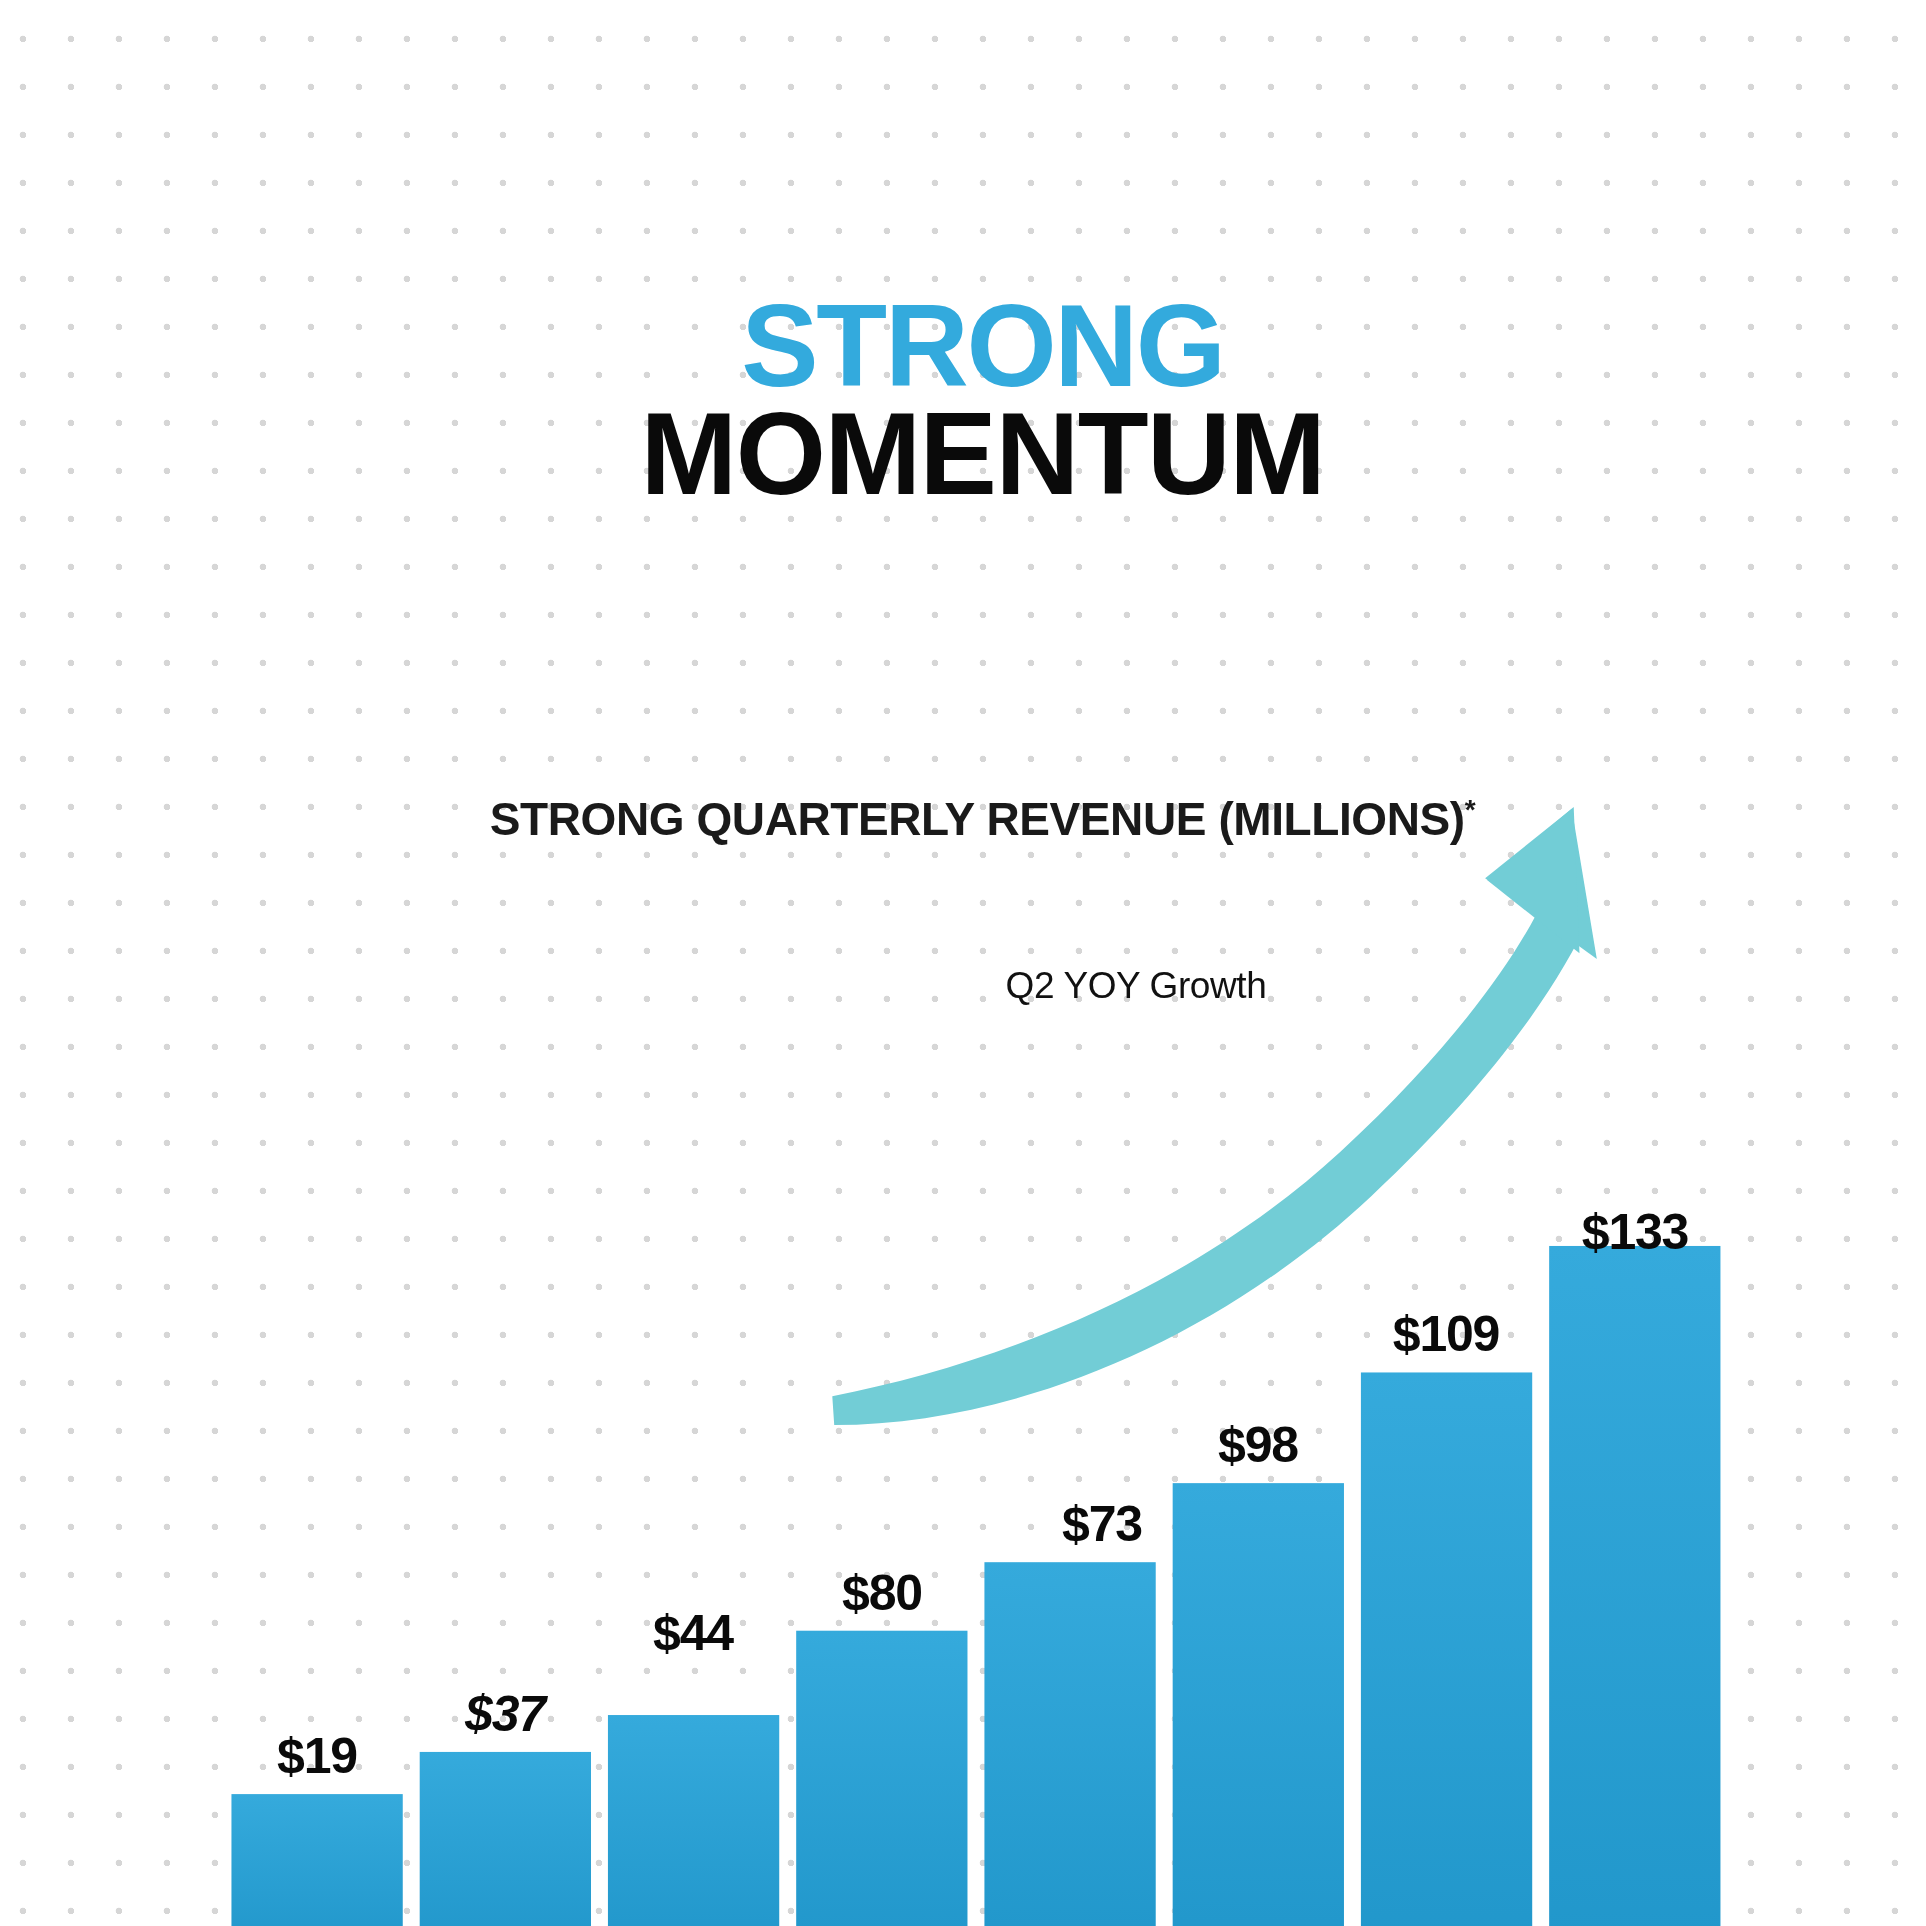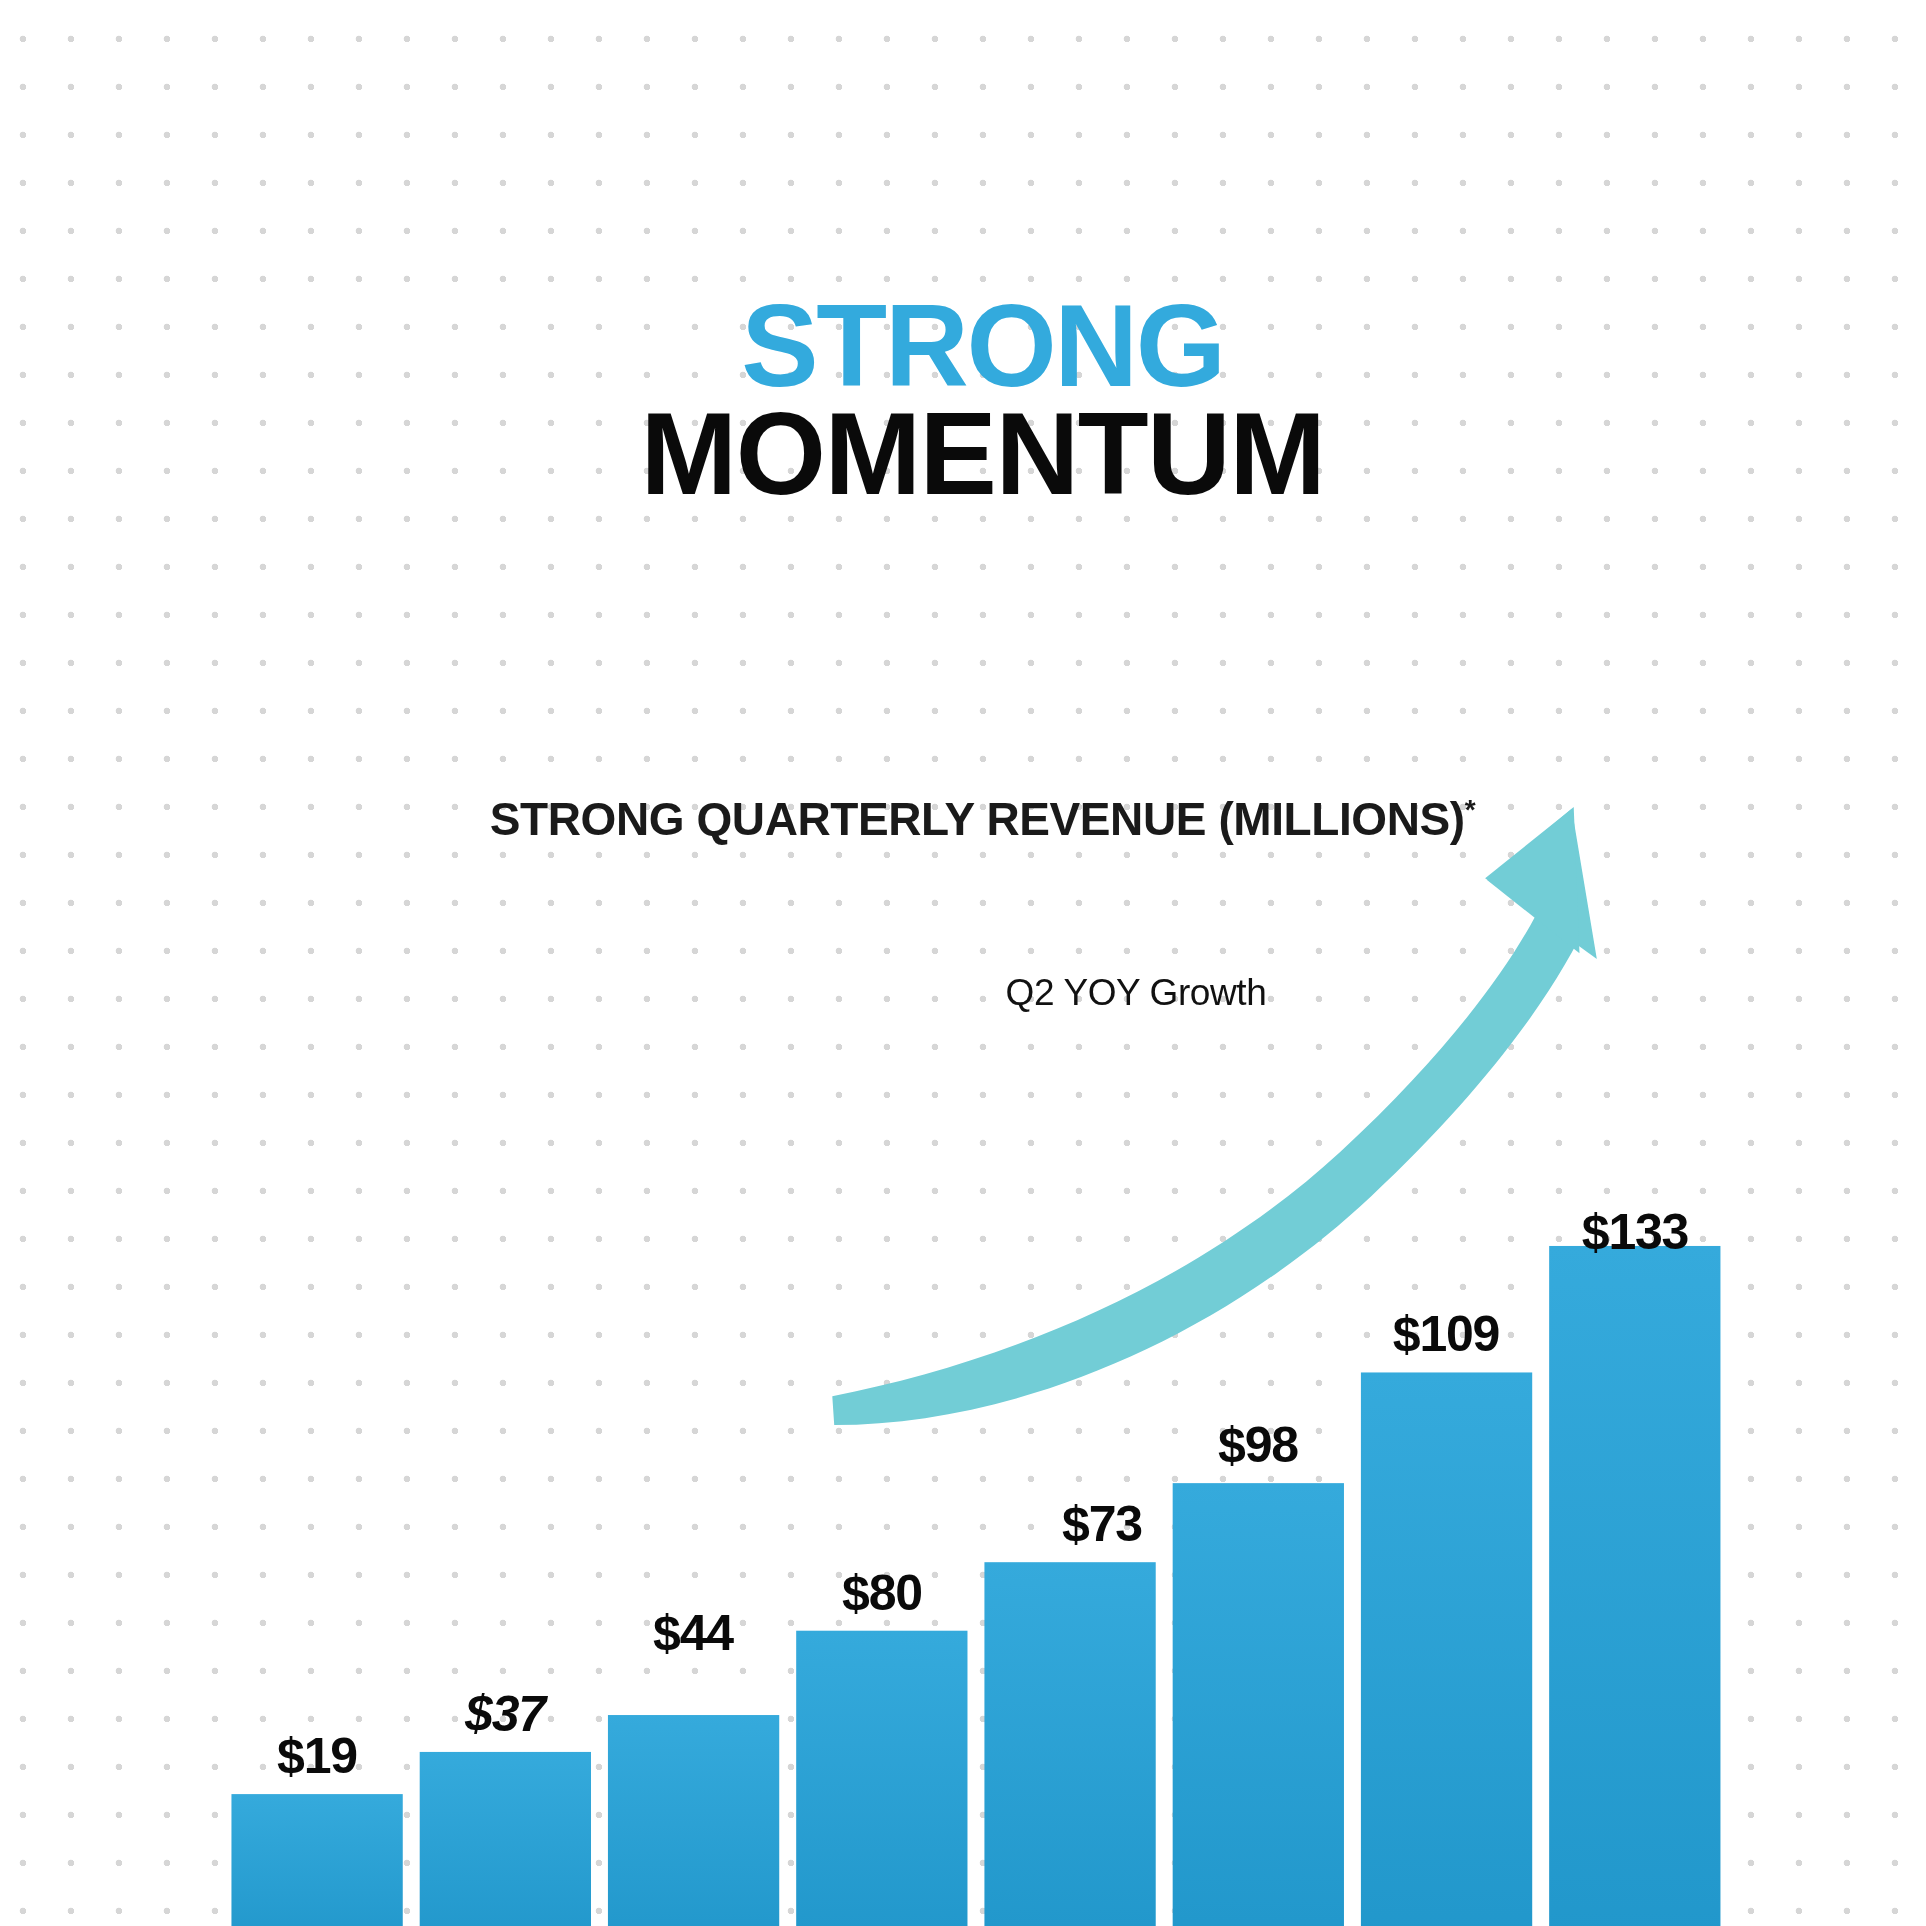--- a/index.html
+++ b/index.html
@@ -72,21 +72,21 @@
   #growth-pct{
     display:block;
     font-size:71px;
     font-weight:800;
     color:#72cdd6;
     letter-spacing:-1.5px;
     line-height:1;
   }
   #growth-label{
     display:block;
-    margin-top:9px;
+    margin-top:2px;
     font-size:37px;
     font-weight:400;
     color:#111111;
     letter-spacing:-0.4px;
   }
 
   
   .bar-value{
     position:absolute;
     font-size:50px;

